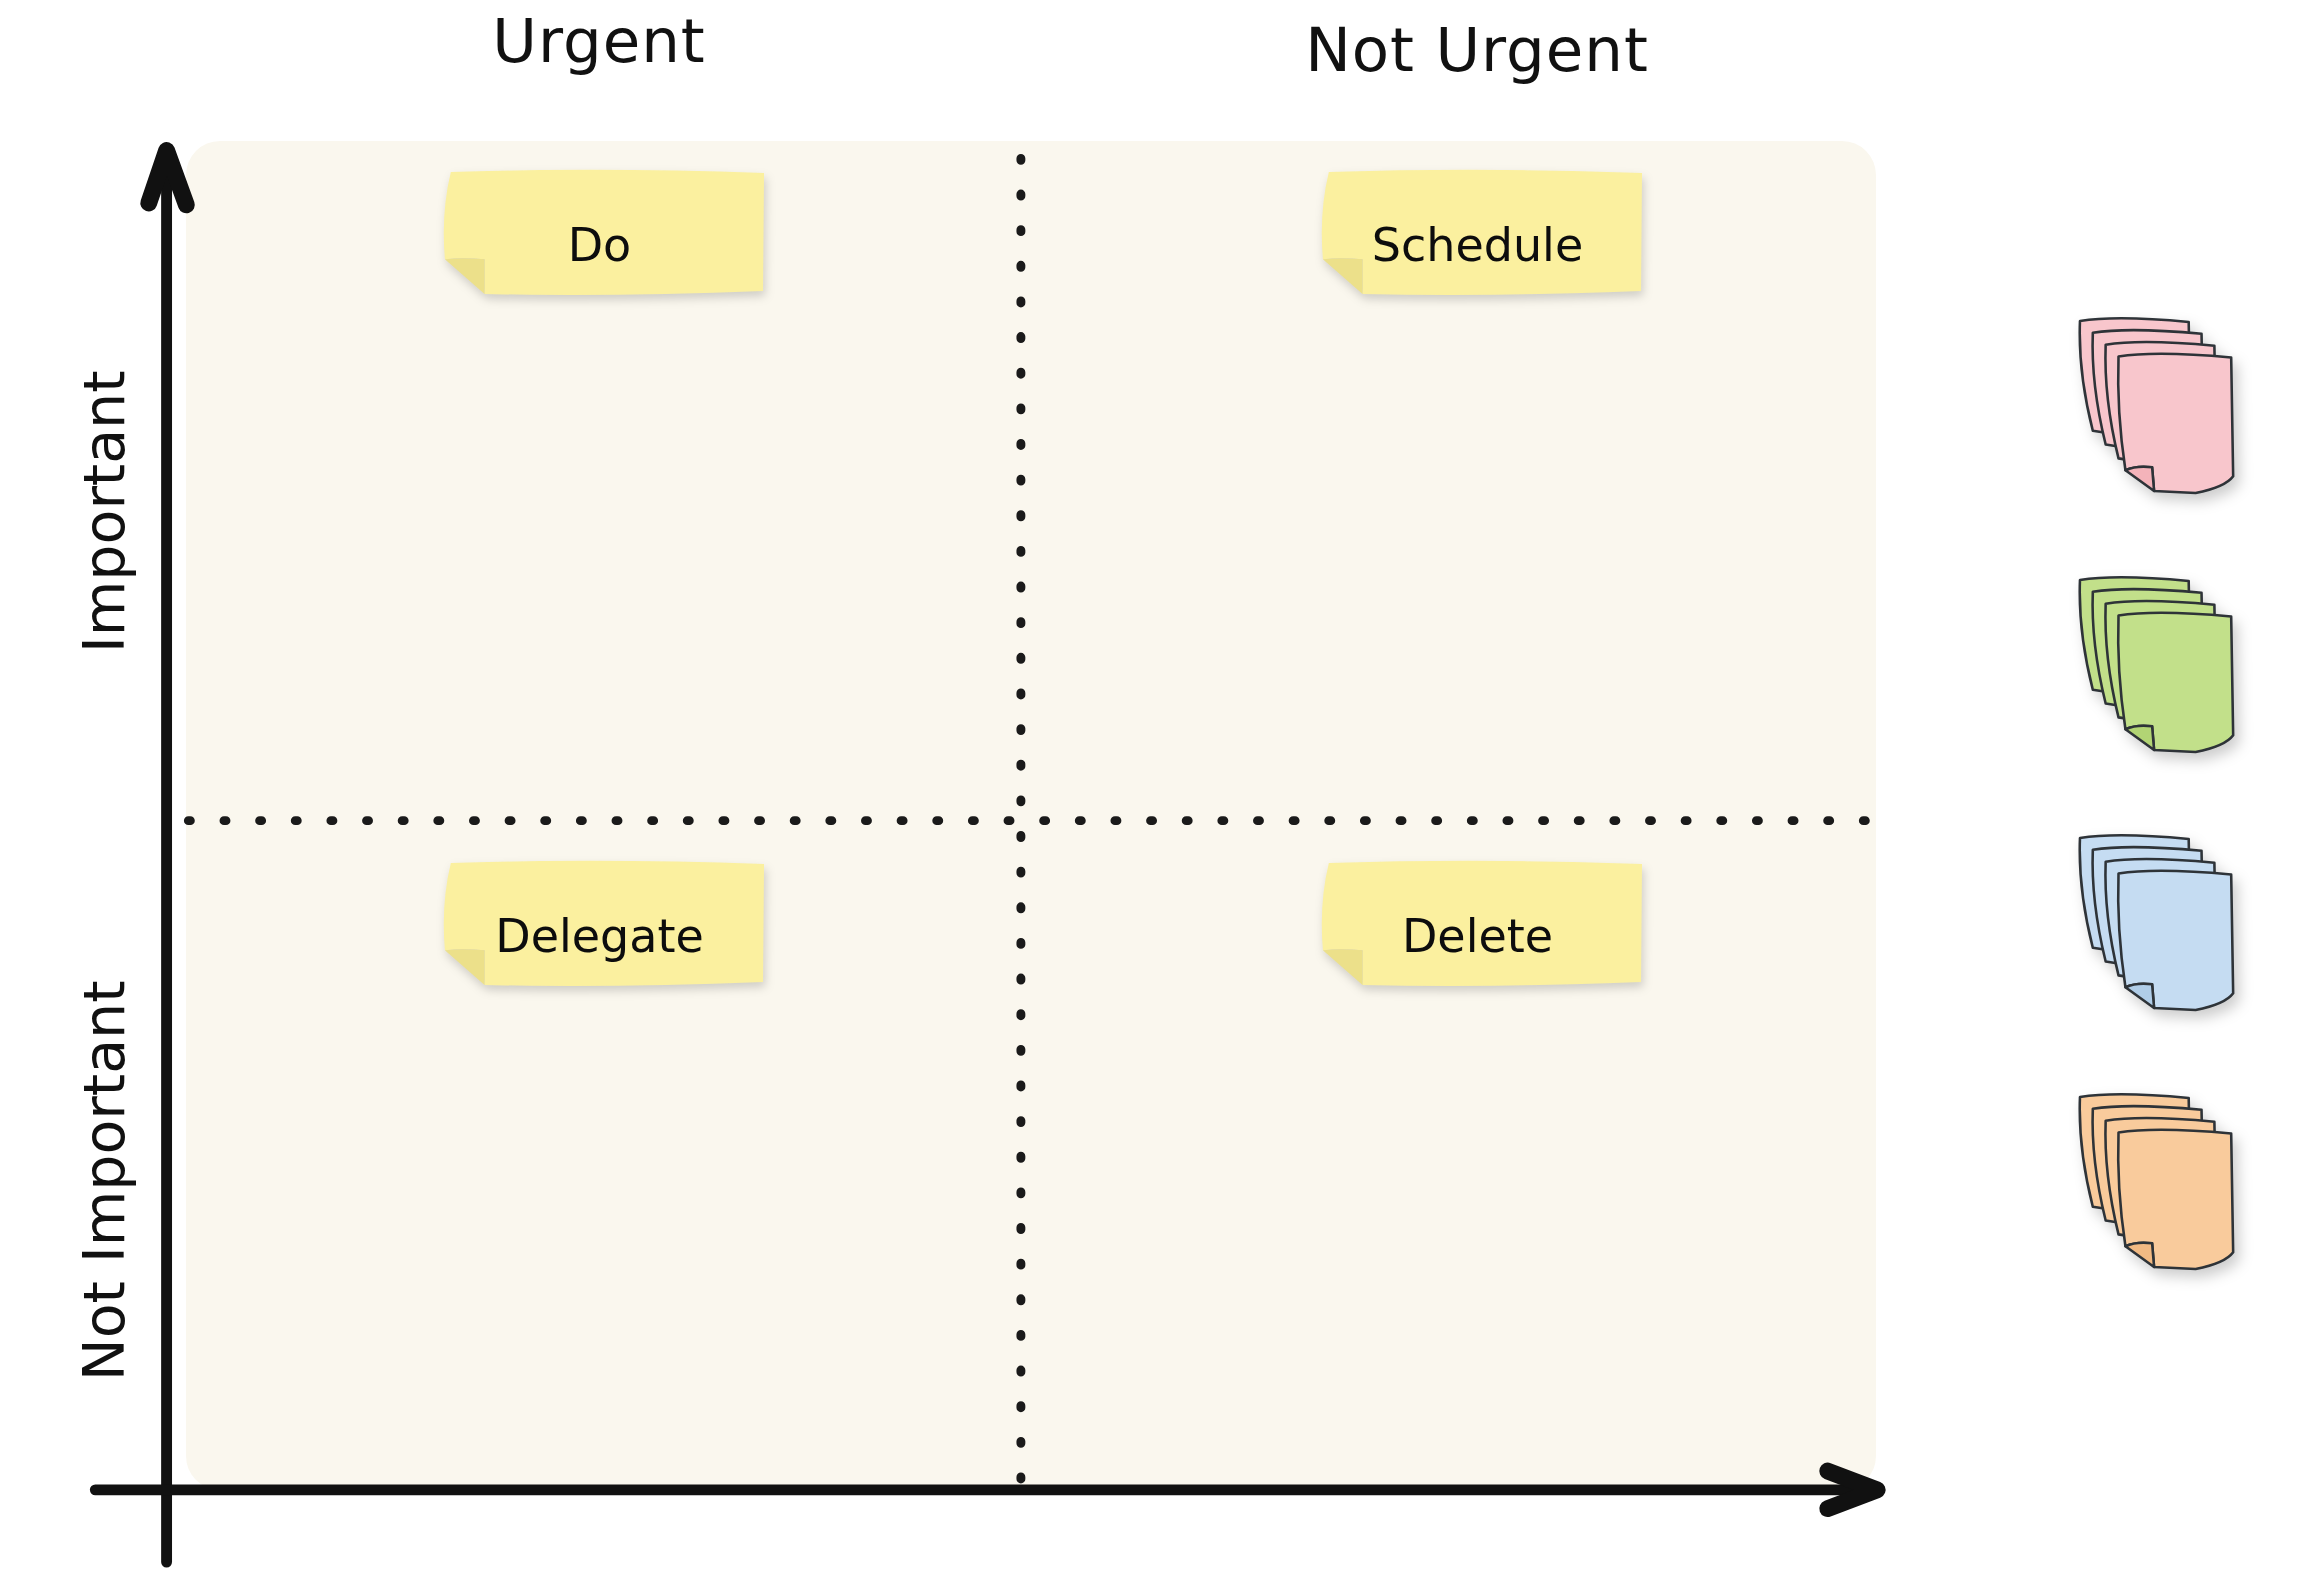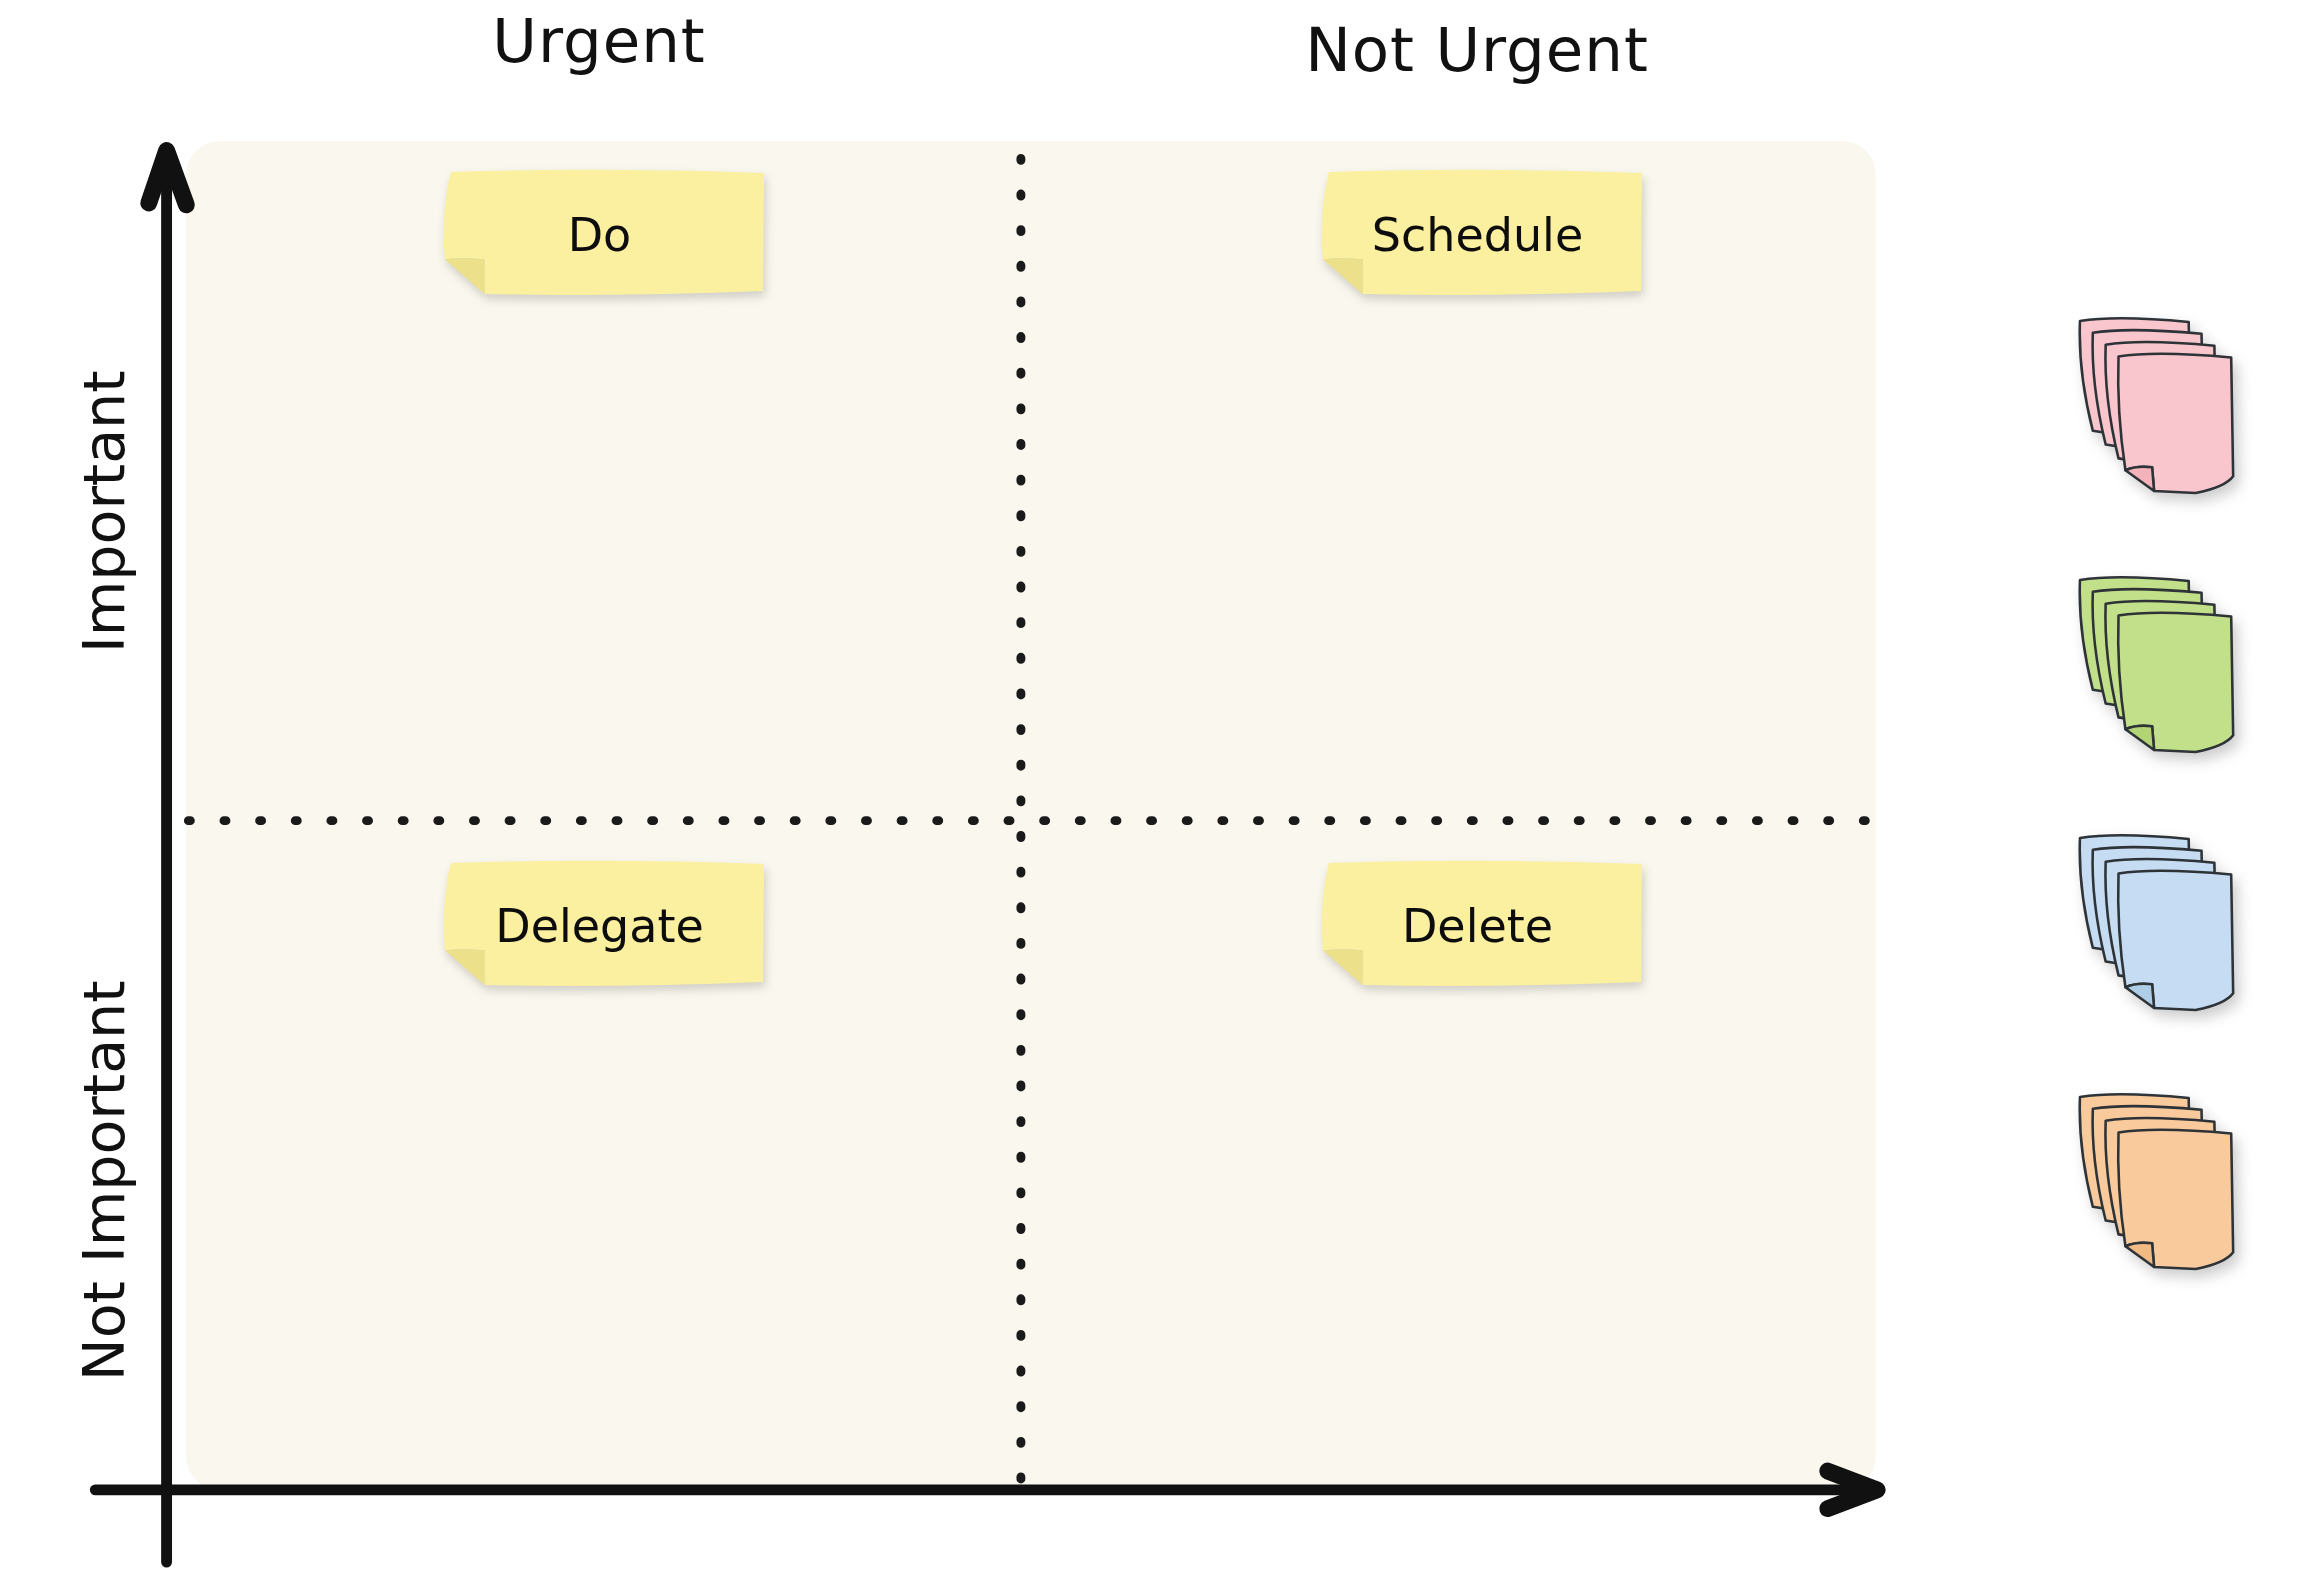--- a/index.html
+++ b/index.html
@@ -77,20 +77,21 @@
   .note-label {
     position: absolute;
     left: 0;
     width: 100%;
     text-align: center;
     font-family: "DejaVu Sans", sans-serif;
     font-size: 46px;
     color: #0d0d0d;
     white-space: nowrap;
     pointer-events: none;
+    margin-top: 10px;
   }
 
   #note-do       { left: 433px;  top: 168px; }
   #note-schedule { left: 1311px; top: 168px; }
   #note-delegate { left: 433px;  top: 859px; }
   #note-delete   { left: 1311px; top: 859px; }
 
   
   .stack {
     position: absolute;

